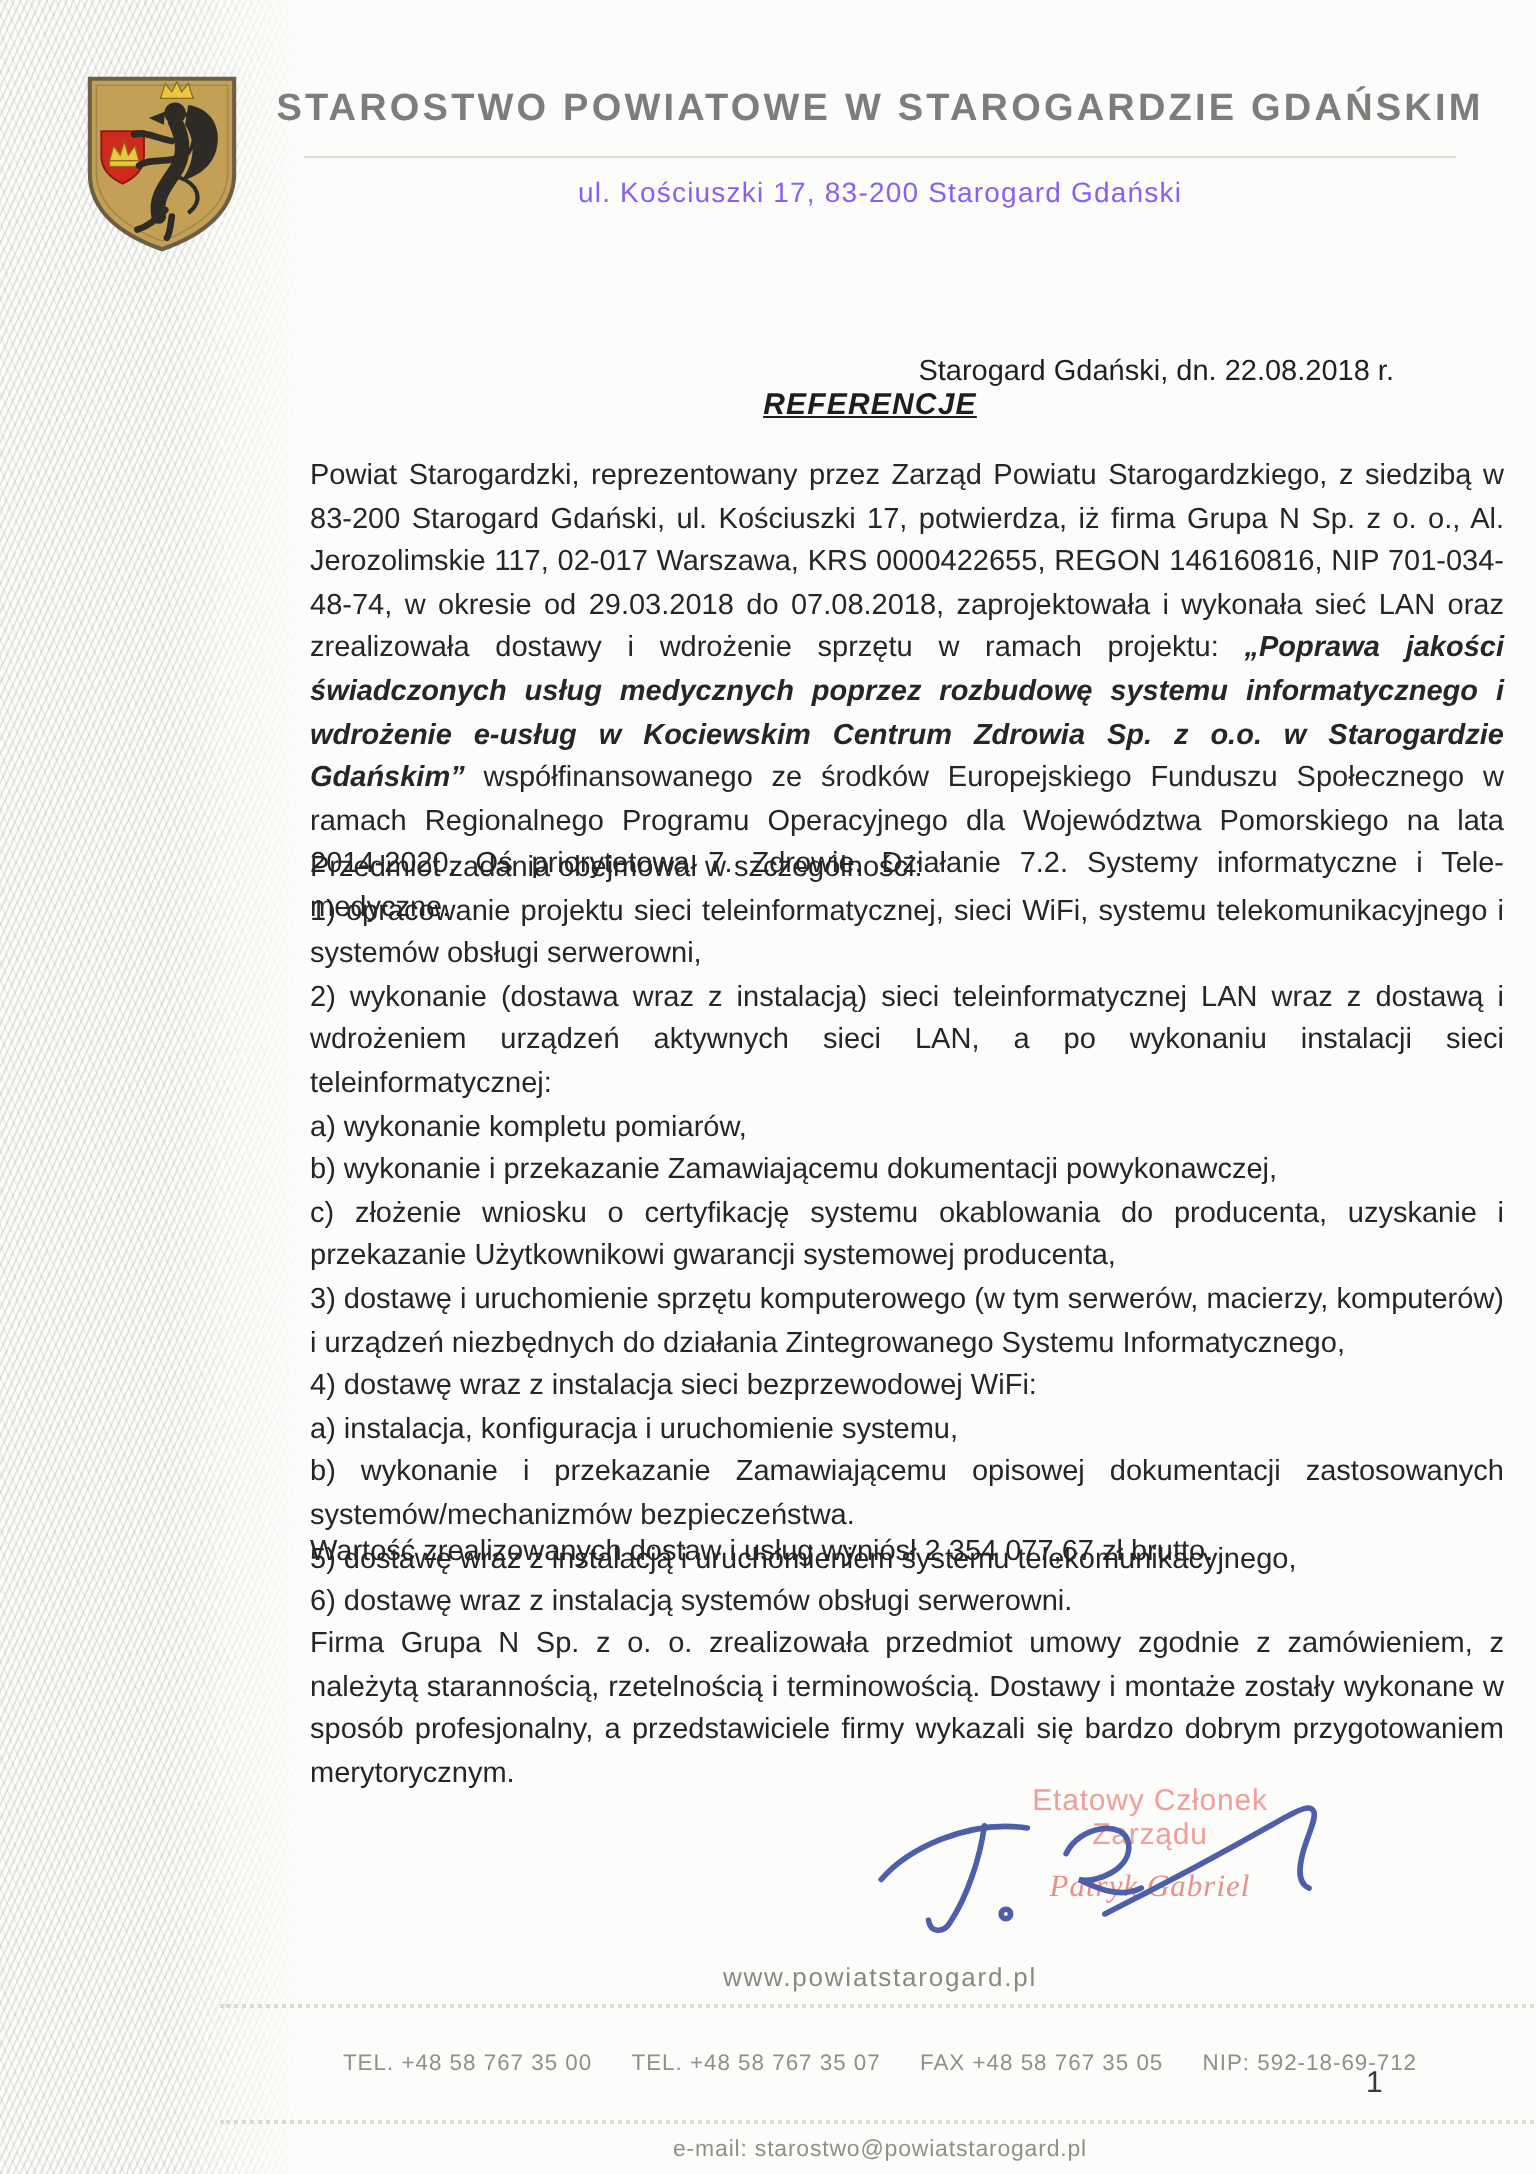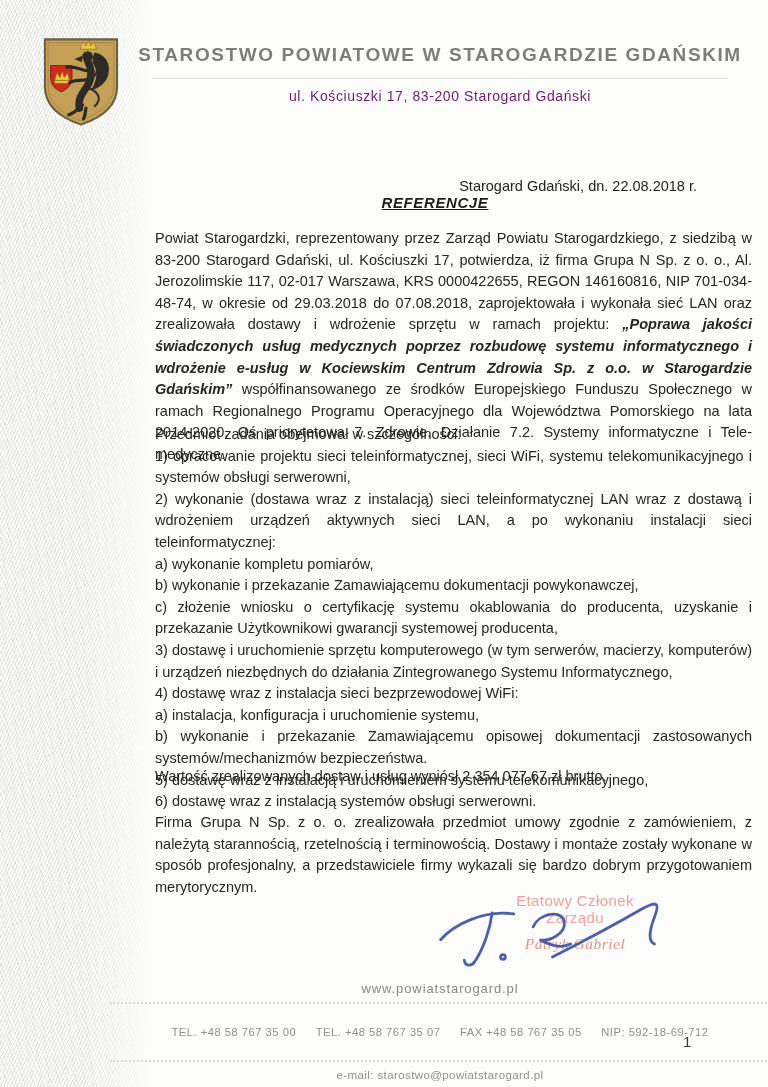--- a/index.html
+++ b/index.html
@@ -19,21 +19,21 @@
   }
   .crest{position:absolute; left:40px; top:36px;}
   .header{
     position:absolute; left:130px; top:44px; width:620px; text-align:center;
   }
   .org-name{
     font-size:19px; font-weight:600; letter-spacing:1.6px; color:#7d7d7c;
     white-space:nowrap;
   }
   .header-rule{height:1px; background:#dddcd8; margin:12px 22px 0 22px;}
-  .org-address{margin-top:9px; font-size:14px; letter-spacing:.6px; color:#701a75;}
+  .org-address{margin-top:9px; font-size:14px; letter-spacing:.6px; color:#8b5cf6;}
   .date-line{
     position:absolute; left:155px; top:146px; width:542px;
     text-align:right; font-size:14.5px; color:#1f1f1f;margin-top:32px;
   }
   .doc-title{
     position:absolute; left:155px; top:194px; width:560px; text-align:center;
     font-size:15px; font-weight:bold; font-style:italic; letter-spacing:.6px;
     text-decoration:underline; color:#1e1e1e;
   }
   .block{position:absolute; left:155px; width:597px; font-size:14.5px; line-height:21.6px;}

